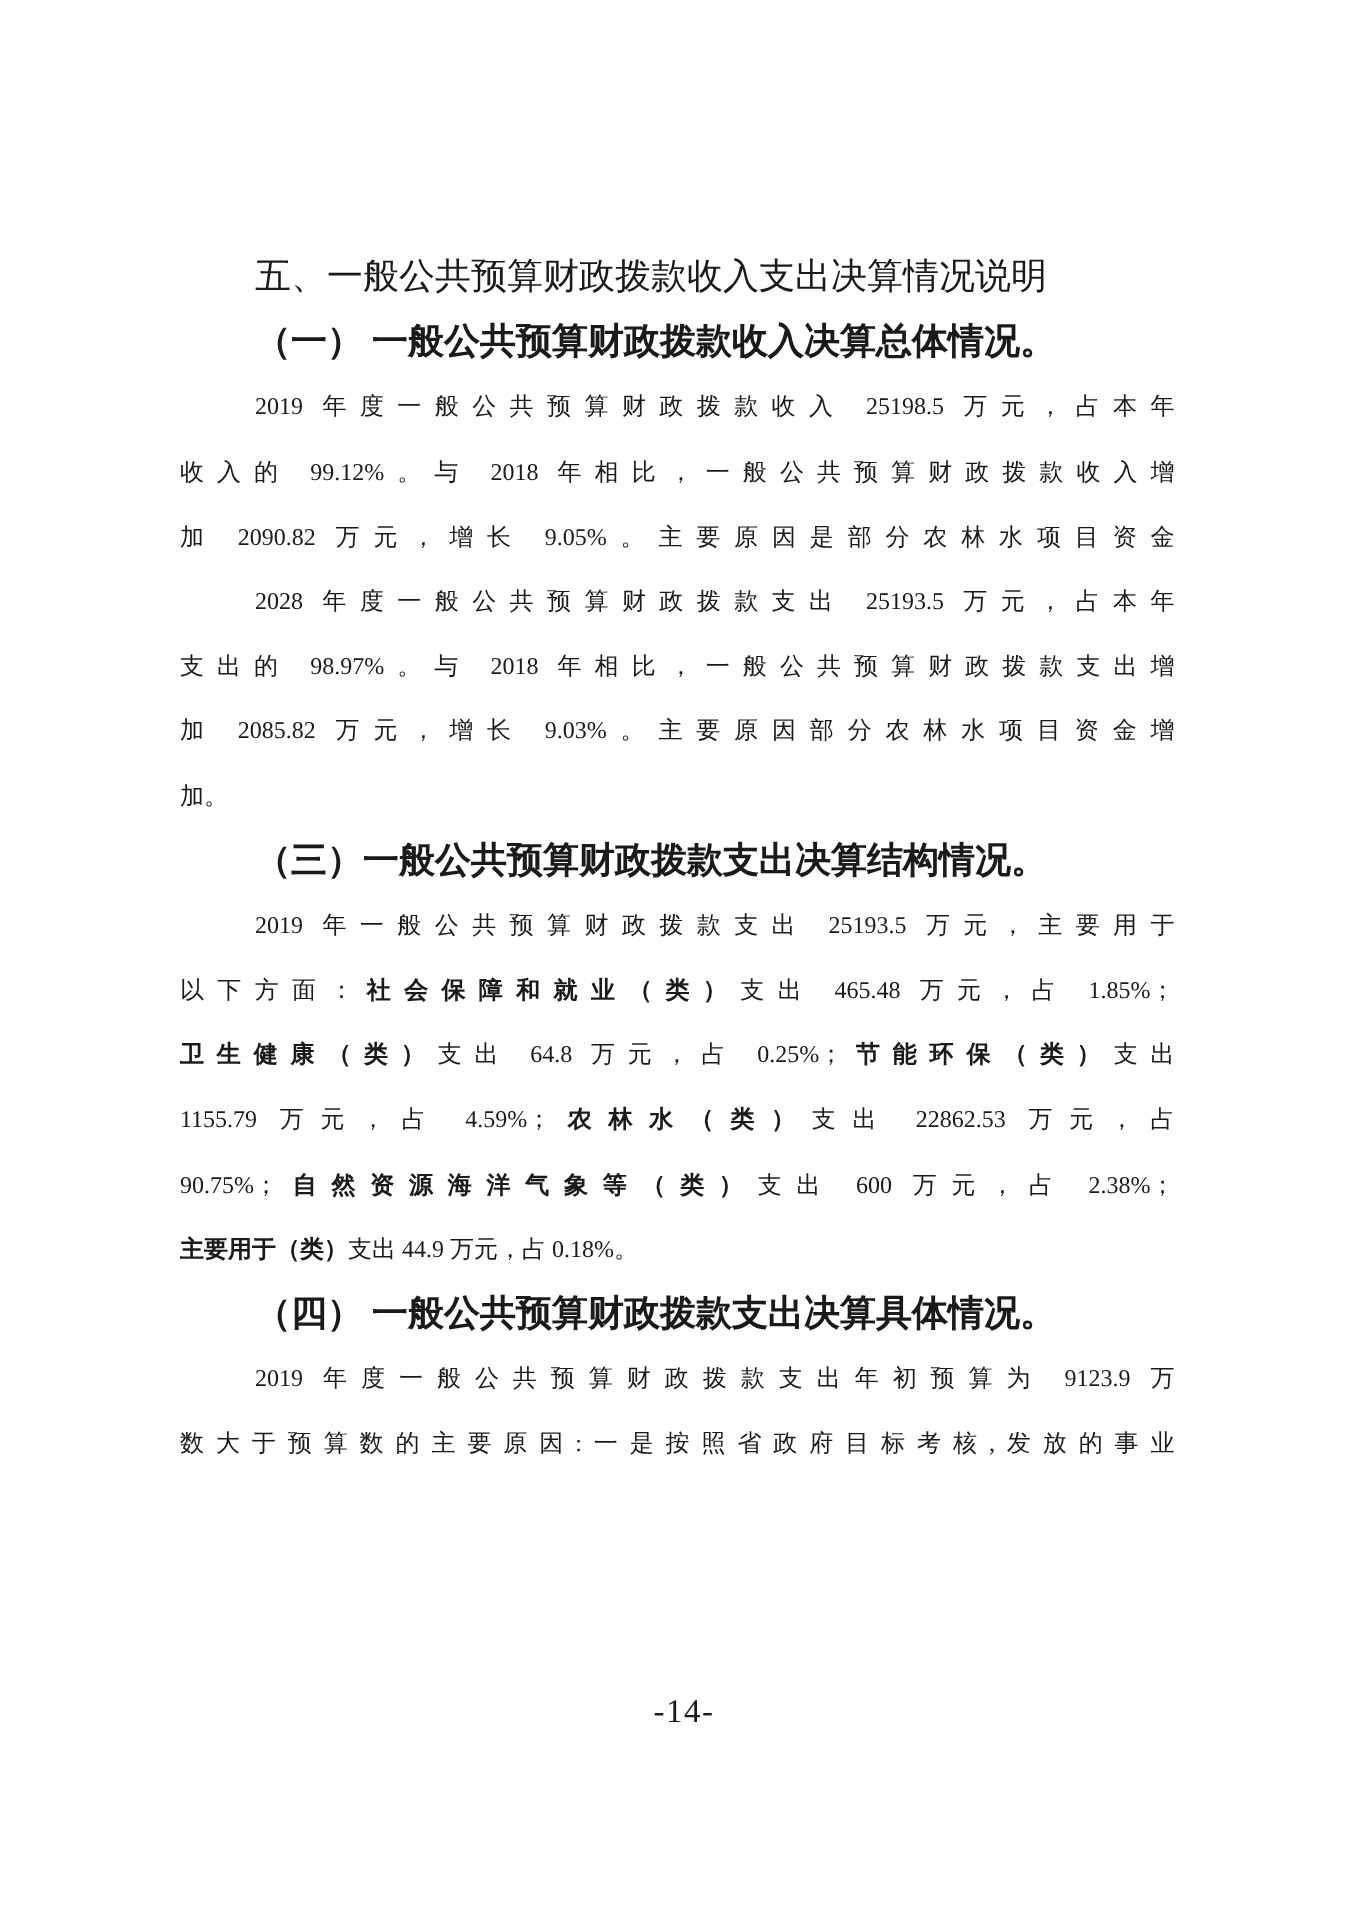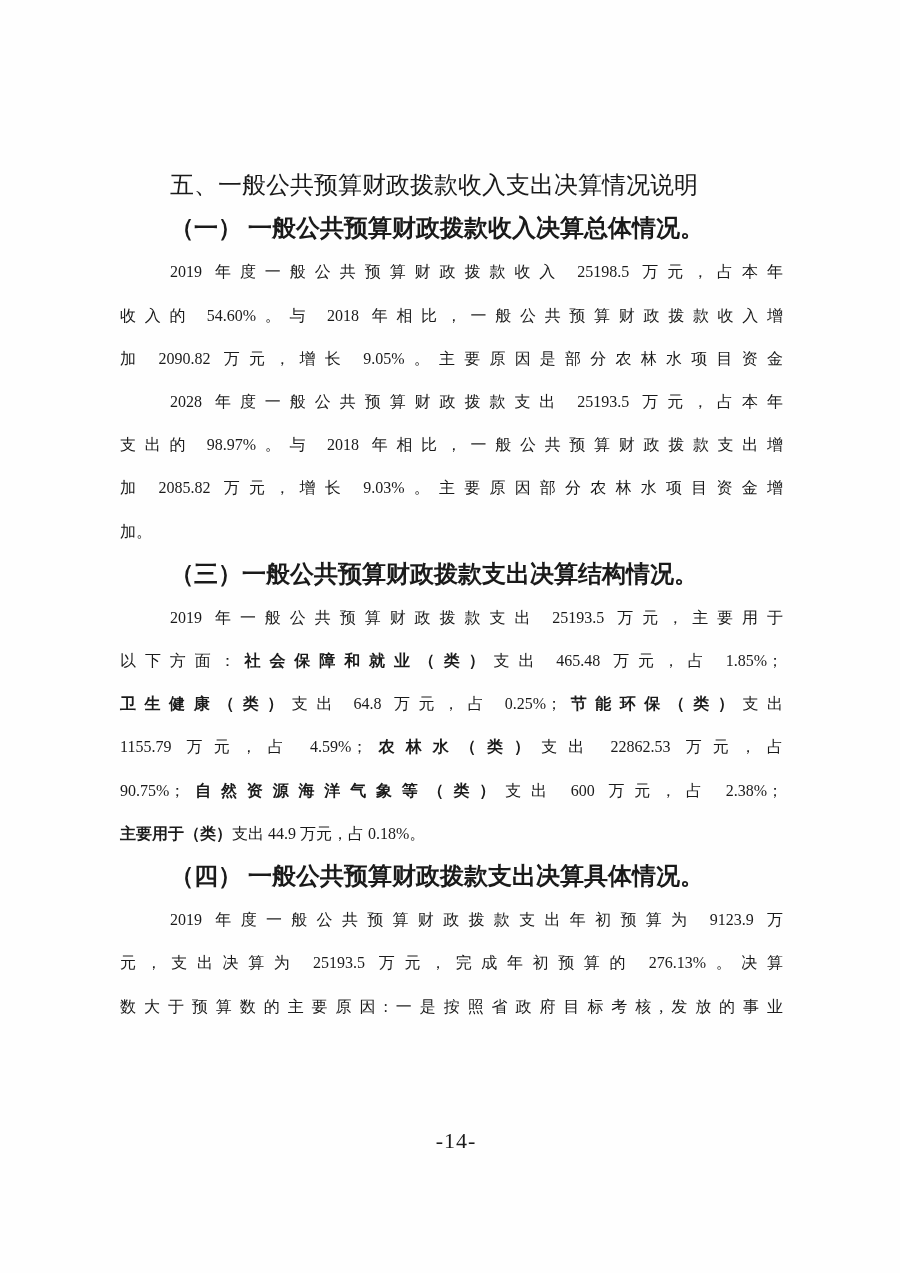--- a/index.html
+++ b/index.html
@@ -60,32 +60,31 @@
   }
 </style>
 </head>
 <body>
 
 <div class="page" style="background: rgb(254, 254, 254); color: rgb(26, 26, 26);">
   <div class="text-block" id="text-block">
       <div class="line title indent"><span>五、一般公共预算财政拨款收入支出决算情况说明</span></div>
       <div class="line heading indent"><span class="seg-bold">（一） 一般公共预算财政拨款收入决算总体情况。</span></div>
       <div class="line body indent fill"><span>2019 年度一般公共预算财政拨款收入 25198.5 万元，占本年</span></div>
-      <div class="line body fill"><span>收入的 54.60%。与 2018 年相比，一般公共预算财政拨款收入增</span></div>
+      <div class="line body fill"><span>收入的 99.12%。与 2018 年相比，一般公共预算财政拨款收入增</span></div>
       <div class="line body fill"><span>加 2090.82 万元，增长 9.05%。主要原因是部分农林水项目资金</span></div>
       <div class="line body indent fill"><span>2028 年度一般公共预算财政拨款支出 25193.5 万元，占本年</span></div>
       <div class="line body fill"><span>支出的 98.97%。与 2018 年相比，一般公共预算财政拨款支出增</span></div>
       <div class="line body fill"><span>加 2085.82 万元，增长 9.03%。主要原因部分农林水项目资金增</span></div>
       <div class="line body"><span>加。</span></div>
       <div class="line heading indent"><span class="seg-bold">（三）一般公共预算财政拨款支出决算结构情况。</span></div>
       <div class="line body indent fill"><span>2019 年一般公共预算财政拨款支出 25193.5 万元，主要用于</span></div>
       <div class="line body fill"><span>以下方面：</span><span class="seg-bold">社会保障和就业（类）</span><span>支出 465.48 万元，占 1.85%；</span></div>
       <div class="line body fill"><span class="seg-bold">卫生健康（类）</span><span>支出 64.8 万元，占 0.25%；</span><span class="seg-bold">节能环保（类）</span><span>支出</span></div>
       <div class="line body fill"><span>1155.79 万元，占 4.59%；</span><span class="seg-bold">农林水（类）</span><span>支出 22862.53 万元，占</span></div>
       <div class="line body fill"><span>90.75%；</span><span class="seg-bold">自然资源海洋气象等（类）</span><span>支出 600 万元，占 2.38%；</span></div>
       <div class="line body"><span class="seg-bold">主要用于（类）</span><span>支出 44.9 万元，占 0.18%。</span></div>
       <div class="line heading indent"><span class="seg-bold">（四） 一般公共预算财政拨款支出决算具体情况。</span></div>
       <div class="line body indent fill"><span>2019 年度一般公共预算财政拨款支出年初预算为 9123.9 万</span></div>
-      <div class="line body fill"><span>元，支出决算为 25193.5 万元，完成年初预算的 276.13%。决算</span></div>
       <div class="line body fill"><span>数大于预算数的主要原因:一是按照省政府目标考核,发放的事业</span></div>
     </div>
   <div class="footer">-14-</div>
 </div>
 
 </body></html>

